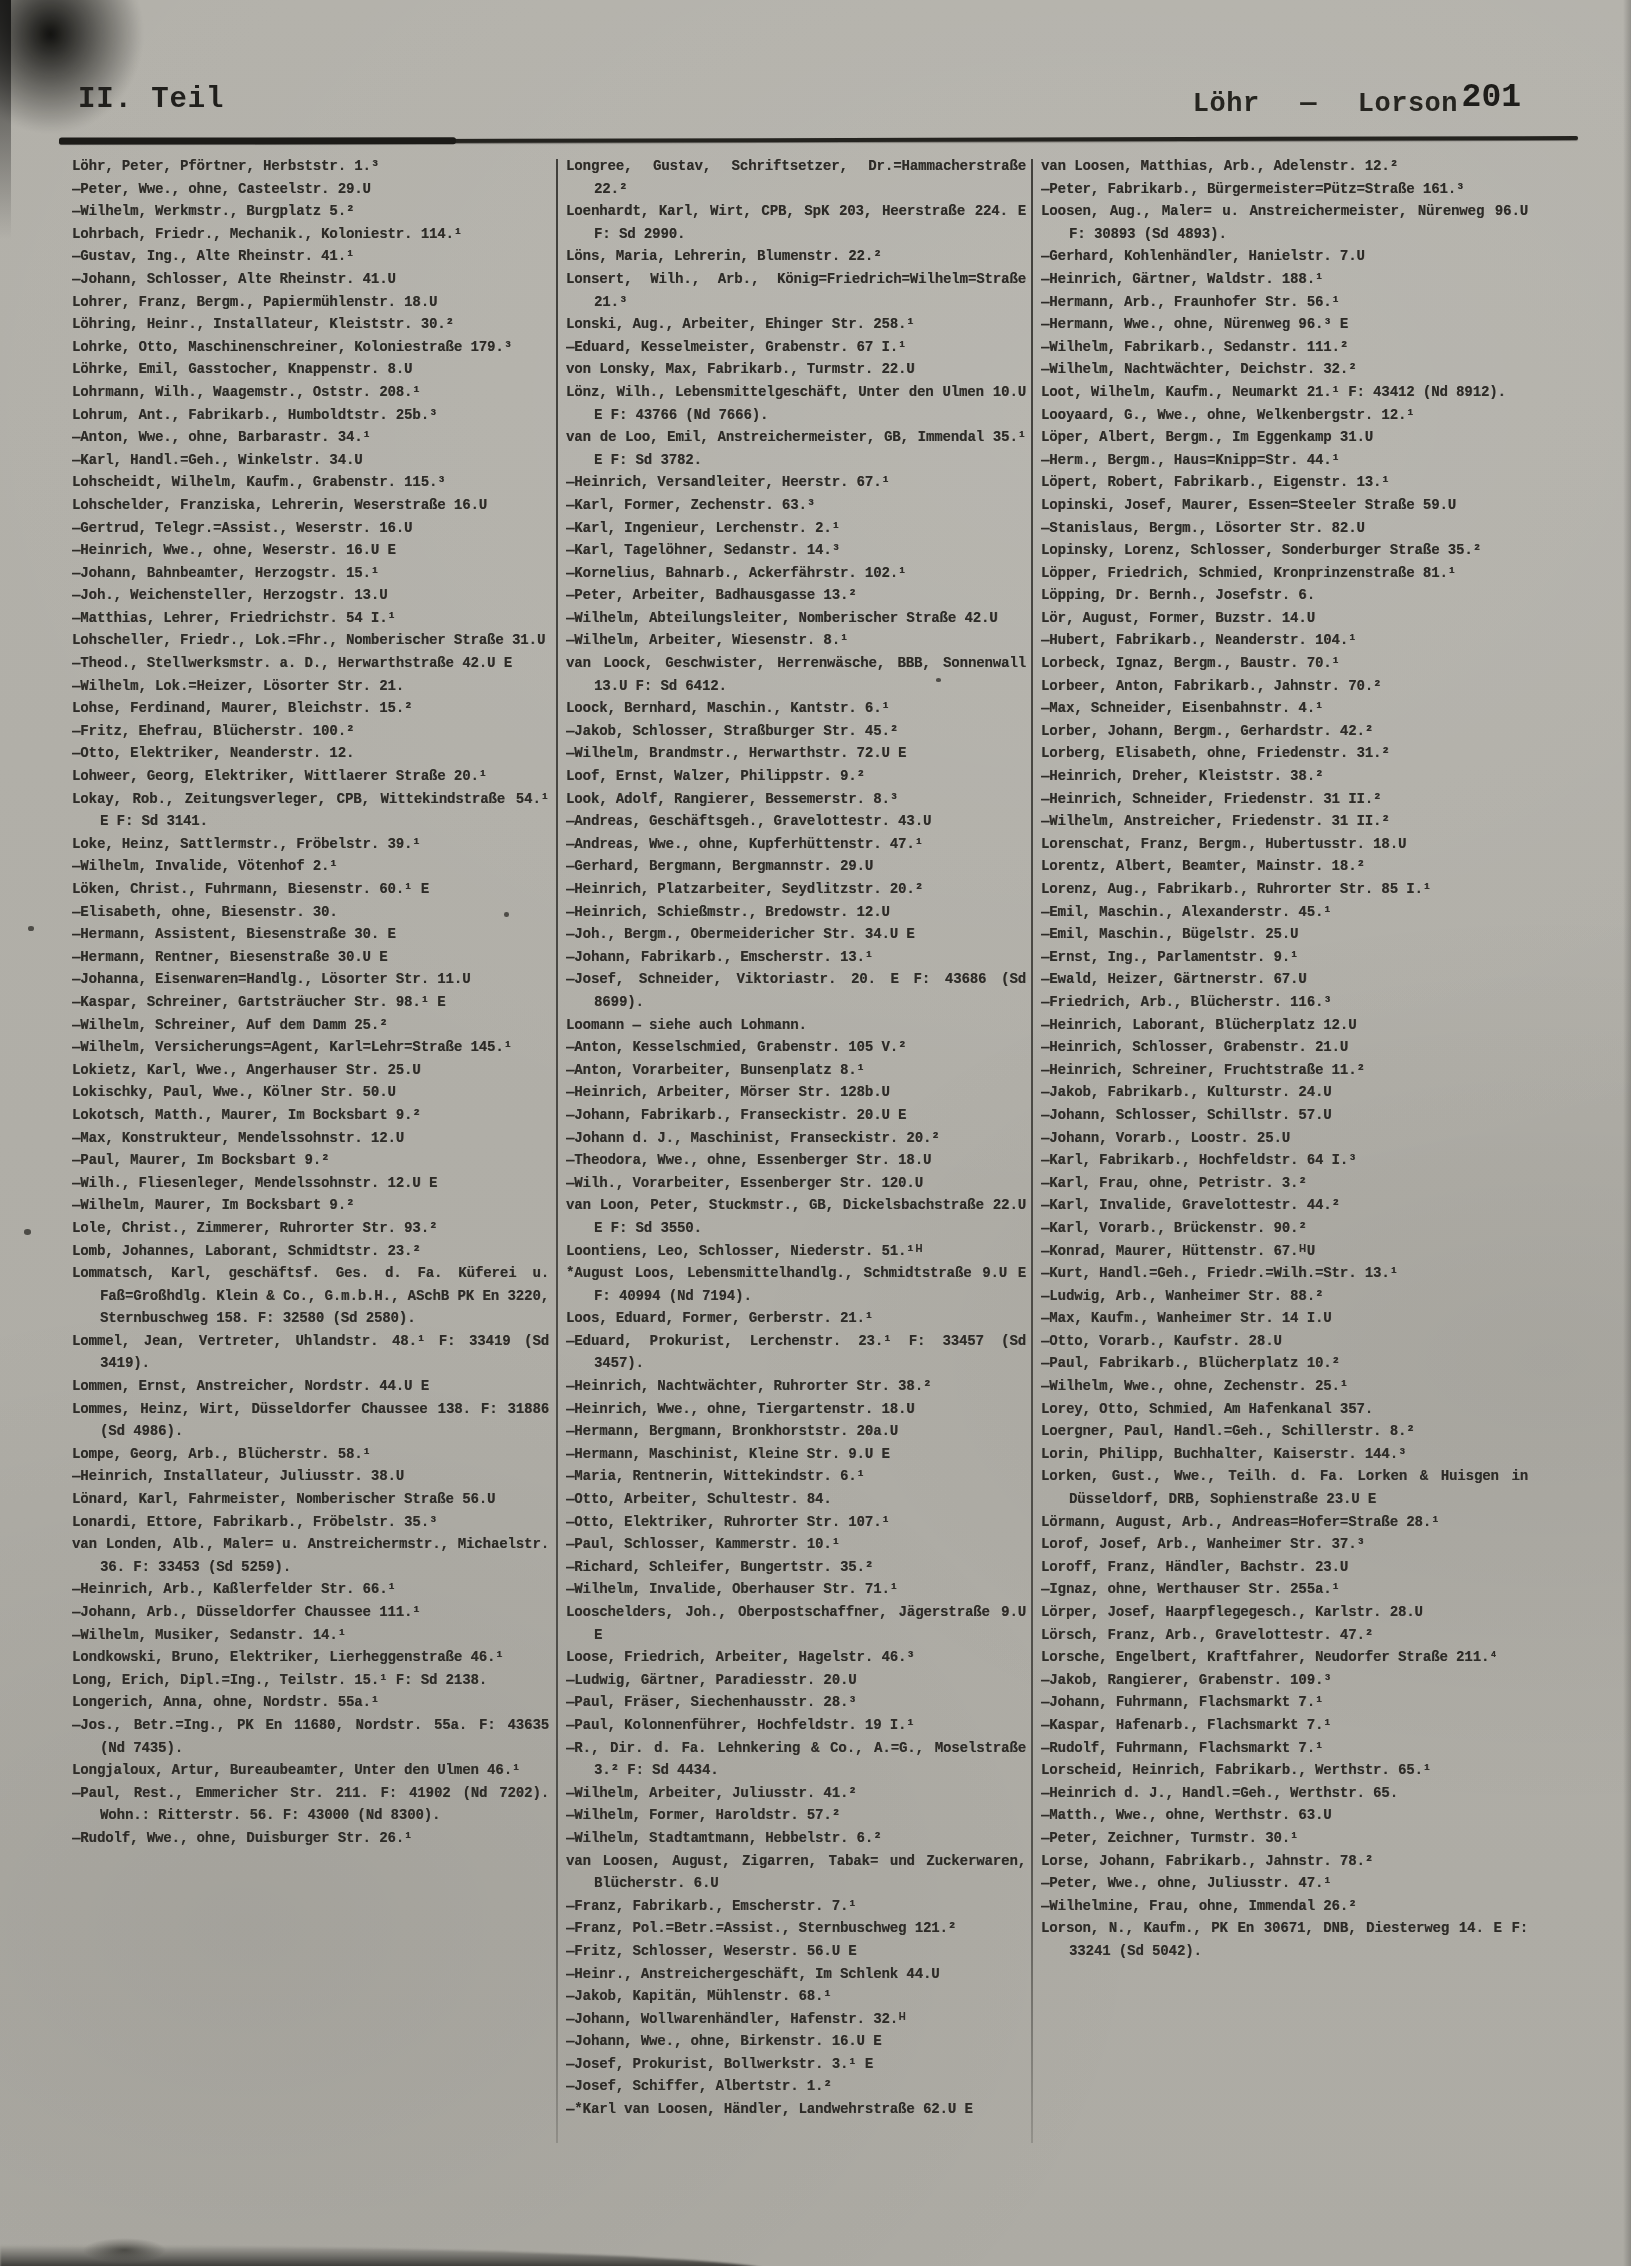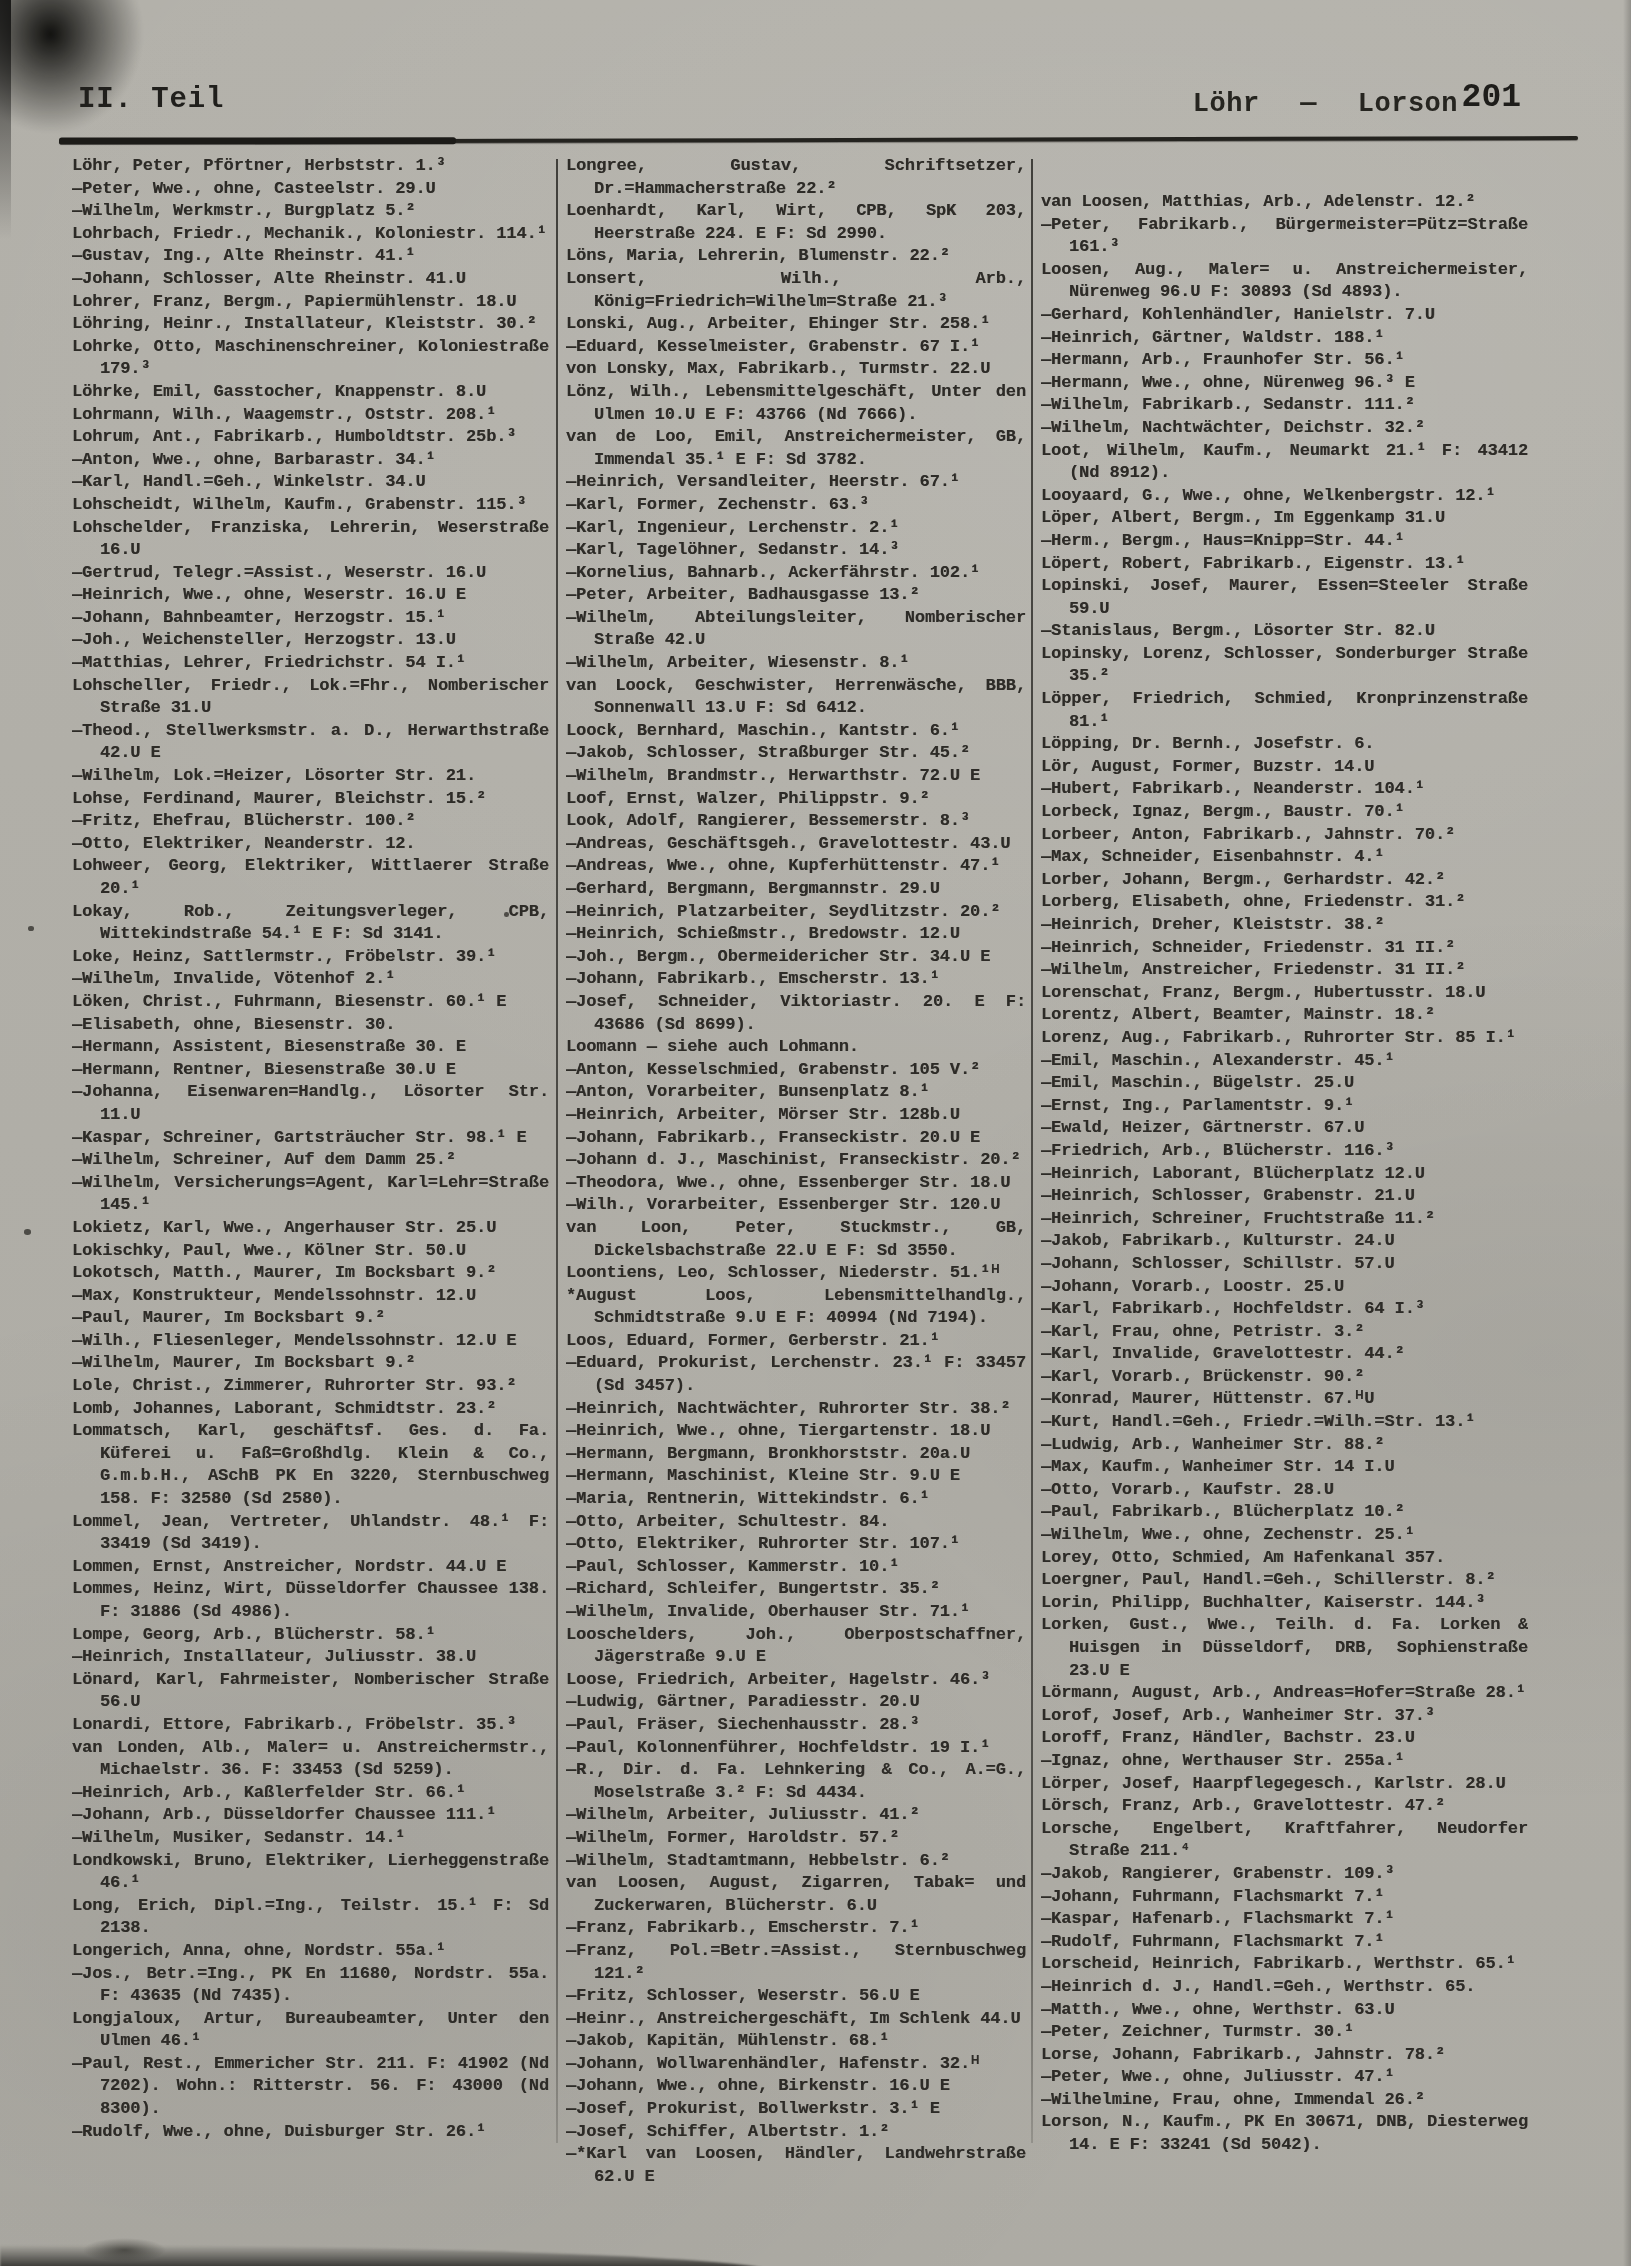--- a/index.html
+++ b/index.html
@@ -29,28 +29,28 @@
     position:absolute; left:59px; top:138px; width:1519px; height:3.7px;
     background:#24231f; border-radius:1.8px; transform:rotate(-0.15deg);
     box-shadow:0 0.9px 0.9px rgba(35,34,31,.45);
   }
   .rule::before {
     content:""; position:absolute; left:0; top:-1.8px; width:397px; height:6.5px;
     background:#1c1b18; border-radius:2.8px; transform:rotate(0.12deg);
   }
   .col {
     position:absolute; top:155px; height:2030px; overflow:hidden;
-    text-align:justify; font-size:17px; line-height:22.6px; font-weight:bold;
+    text-align:justify; font-size:14px; line-height:22.6px; font-weight:bold;
     letter-spacing:-0.1px;
     text-shadow:0.3px 0.3px 0.6px rgba(40,38,34,.5);
   }
   .entry { margin:0; padding-left:28px; text-indent:-28px; }
   #col1 { left:72px;  width:477px; }
   #col2 { left:566px; width:460px; }
-  #col3 { left:1041px; width:487px;margin-top:36px; }
+  #col3 { left:1041px; width:487px; }
   .divider {
     position:absolute; top:159px; height:1984px; width:1.8px;
     background:linear-gradient(rgba(44,43,39,.85), rgba(44,43,39,.7) 85%, rgba(44,43,39,.2));
   }
   #div1 { left:556px; } #div2 { left:1031px; }
   .blotch-tl {
     position:absolute; left:-42px; top:-65px; width:185px; height:198px;
     background:radial-gradient(closest-side, rgba(8,8,6,.95), rgba(8,8,6,0));
     filter:blur(1.8px);
   }

